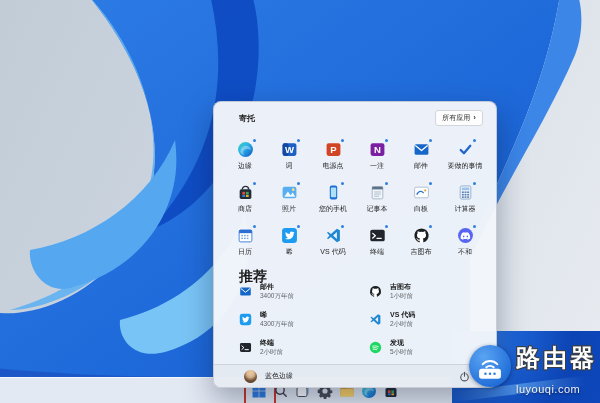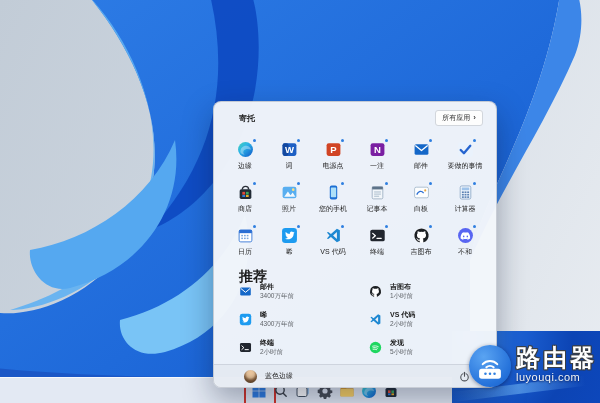--- a/index.html
+++ b/index.html
@@ -55,21 +55,21 @@
   .power-btn{margin-left:auto;width:13px;height:13px;cursor:pointer;}
   .power-btn svg{width:13px;height:13px;display:block;}
   
   .watermark{position:absolute;right:3px;top:345px;display:flex;align-items:flex-start;gap:5px;}
   .wm-badge{width:42px;height:42px;border-radius:50%;flex:none;
     background:radial-gradient(circle at 35% 28%,#5aa4f2,#2471da 70%,#1c5fc4 100%);
     box-shadow:0 1px 4px rgba(0,0,30,.4);display:flex;align-items:center;justify-content:center;}
   .wm-badge svg{width:40px;height:40px;}
   .wm-title{font-size:24px;font-weight:700;color:#fff;letter-spacing:3px;line-height:26px;
     text-shadow:1px 0 #3a3f46,-1px 0 #3a3f46,0 1px #3a3f46,0 -1px #3a3f46,1px 1px #3a3f46,-1px -1px #3a3f46,1px -1px #3a3f46,-1px 1px #3a3f46;}
-  .wm-url{font-size:11px;color:#f2f4f7;margin-top:0;letter-spacing:.5px;
+  .wm-url{font-size:11px;color:#f2f4f7;margin-top:12px;letter-spacing:.5px;
     text-shadow:0 1px 2px rgba(0,0,30,.6);}
 </style>
 </head>
 <body>
 
 <div class="wall">
   <svg width="600" height="403" viewBox="0 0 600 403">
     <defs>
       <linearGradient id="gMain" x1="0" y1="0" x2="1" y2="1">
         <stop offset="0" stop-color="#2e7de6"></stop>

